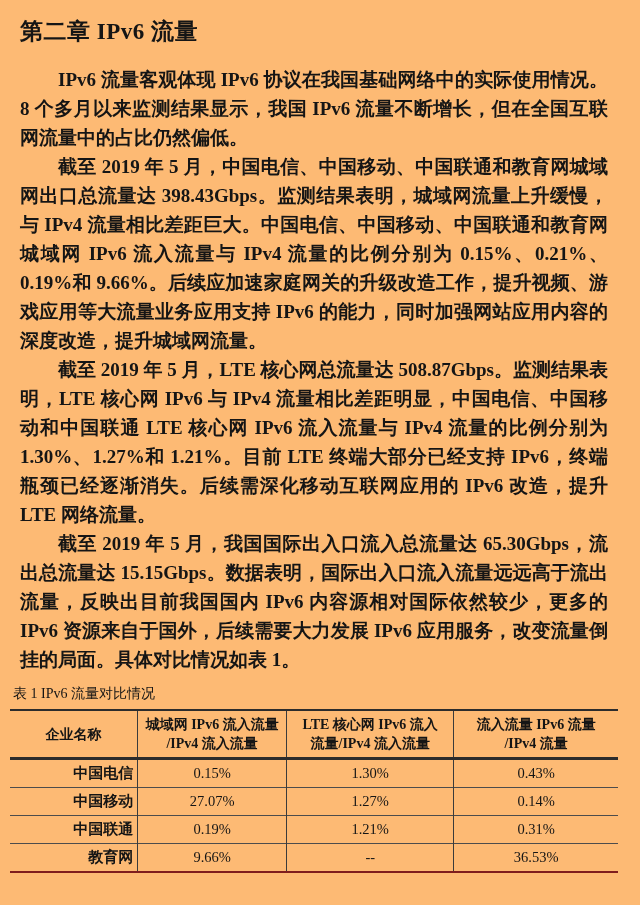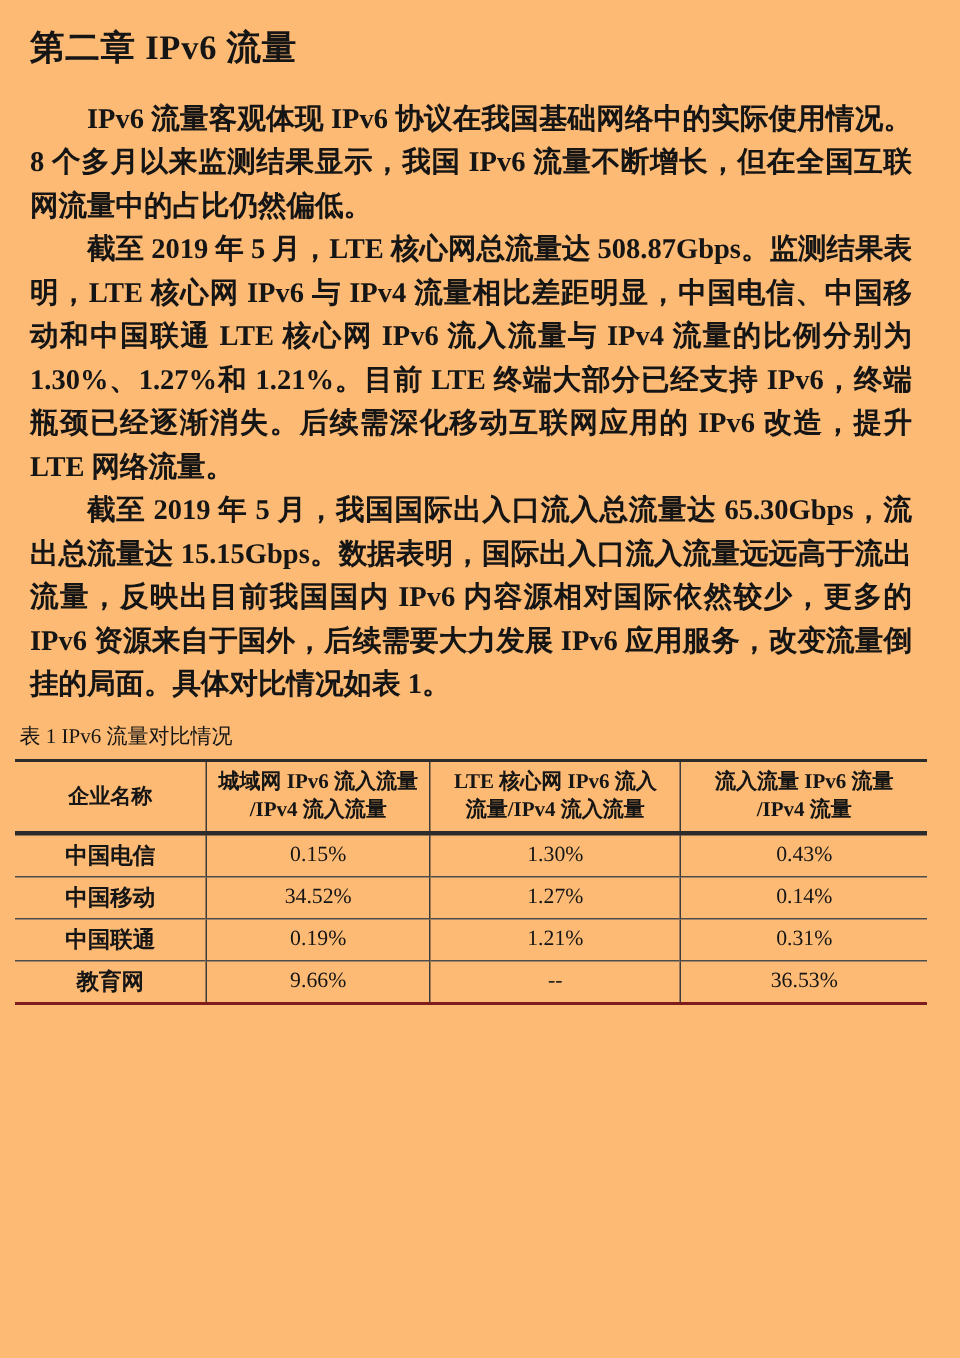--- a/index.html
+++ b/index.html
@@ -55,33 +55,34 @@
   .hdr-line:empty { display:none; }
   table.traffic-table tbody tr { border-bottom:1.2px solid #4c4c4c; }
   table.traffic-table tbody tr:last-child { border-bottom:2px solid #7f1d1d; }
   table.traffic-table td {
     text-align:center;
     vertical-align:middle;
     font-size:14.5px;
     height:27px;
     padding:0 4px;
   }
-  table.traffic-table td.op-cell { font-weight:600; font-size:15px; }
+  table.traffic-table td.op-cell { font-weight:600; font-size:15px;text-align:right; }
   table.traffic-table th + th,
   table.traffic-table td + td { border-left:1.5px solid #3b3b3b; }
 </style>
 </head>
 <body>
 
 <div class="page">
 
   <h1 class="doc-title">第二章 IPv6 流量</h1>
 
   <div class="body-text">
     <p>IPv6 流量客观体现 IPv6 协议在我国基础网络中的实际使用情况。8 个多月以来监测结果显示，我国 IPv6 流量不断增长，但在全国互联网流量中的占比仍然偏低。</p>
+    <p>截至 2019 年 5 月，中国电信、中国移动、中国联通和教育网城域网出口总流量达 398.43Gbps。监测结果表明，城域网流量上升缓慢，与 IPv4 流量相比差距巨大。中国电信、中国移动、中国联通和教育网城域网 IPv6 流入流量与 IPv4 流量的比例分别为 0.15%、0.21%、0.19%和 9.66%。后续应加速家庭网关的升级改造工作，提升视频、游戏应用等大流量业务应用支持 IPv6 的能力，同时加强网站应用内容的深度改造，提升城域网流量。</p>
     <p>截至 2019 年 5 月，LTE 核心网总流量达 508.87Gbps。监测结果表明，LTE 核心网 IPv6 与 IPv4 流量相比差距明显，中国电信、中国移动和中国联通 LTE 核心网 IPv6 流入流量与 IPv4 流量的比例分别为 1.30%、1.27%和 1.21%。目前 LTE 终端大部分已经支持 IPv6，终端瓶颈已经逐渐消失。后续需深化移动互联网应用的 IPv6 改造，提升 LTE 网络流量。</p>
     <p>截至 2019 年 5 月，我国国际出入口流入总流量达 65.30Gbps，流出总流量达 15.15Gbps。数据表明，国际出入口流入流量远远高于流出流量，反映出目前我国国内 IPv6 内容源相对国际依然较少，更多的 IPv6 资源来自于国外，后续需要大力发展 IPv6 应用服务，改变流量倒挂的局面。具体对比情况如表 1。</p>
   </div>
 
   <div class="table-section">
     <div class="table-caption">表 1 IPv6 流量对比情况</div>
 
     <table class="traffic-table">
       <colgroup>
         <col style="width:21%">
@@ -111,21 +112,21 @@
       </thead>
       <tbody>
         <tr>
           <td class="op-cell">中国电信</td>
           <td>0.15%</td>
           <td>1.30%</td>
           <td>0.43%</td>
         </tr>
         <tr>
           <td class="op-cell">中国移动</td>
-          <td>34.52%</td>
+          <td>27.07%</td>
           <td>1.27%</td>
           <td>0.14%</td>
         </tr>
         <tr>
           <td class="op-cell">中国联通</td>
           <td>0.19%</td>
           <td>1.21%</td>
           <td>0.31%</td>
         </tr>
         <tr>

